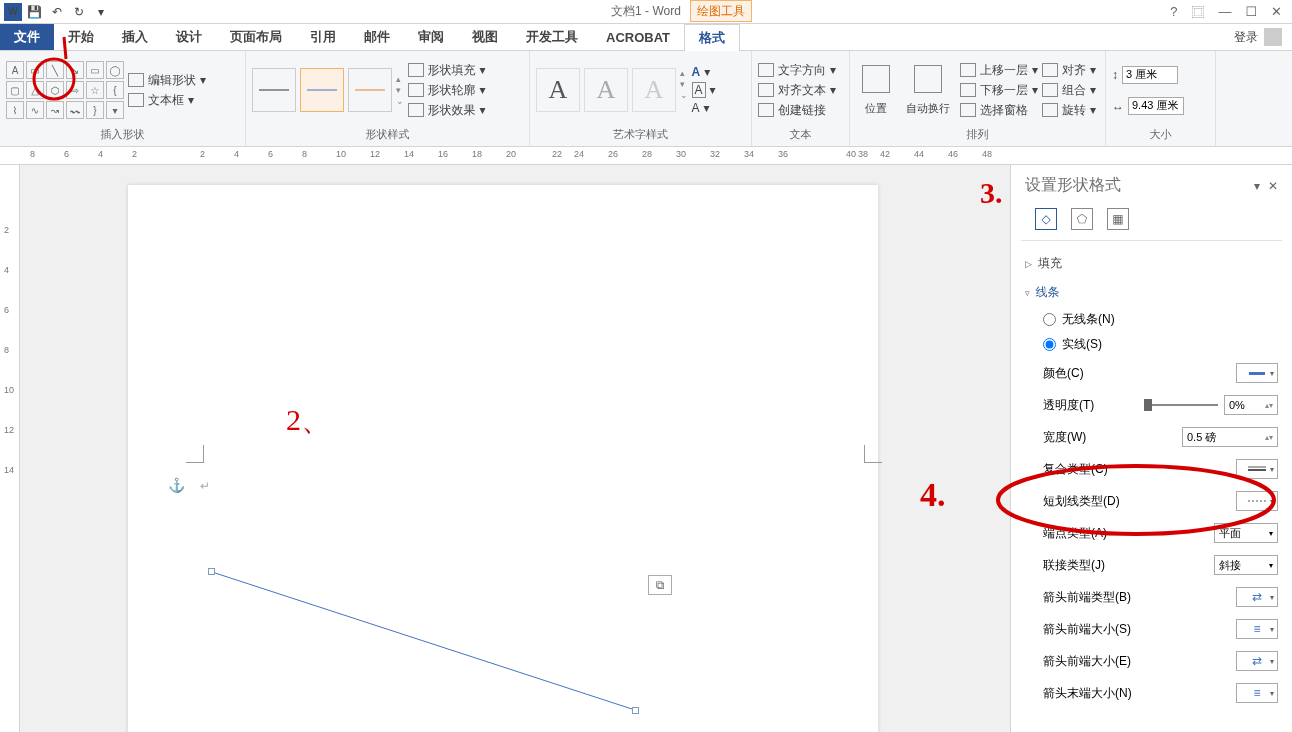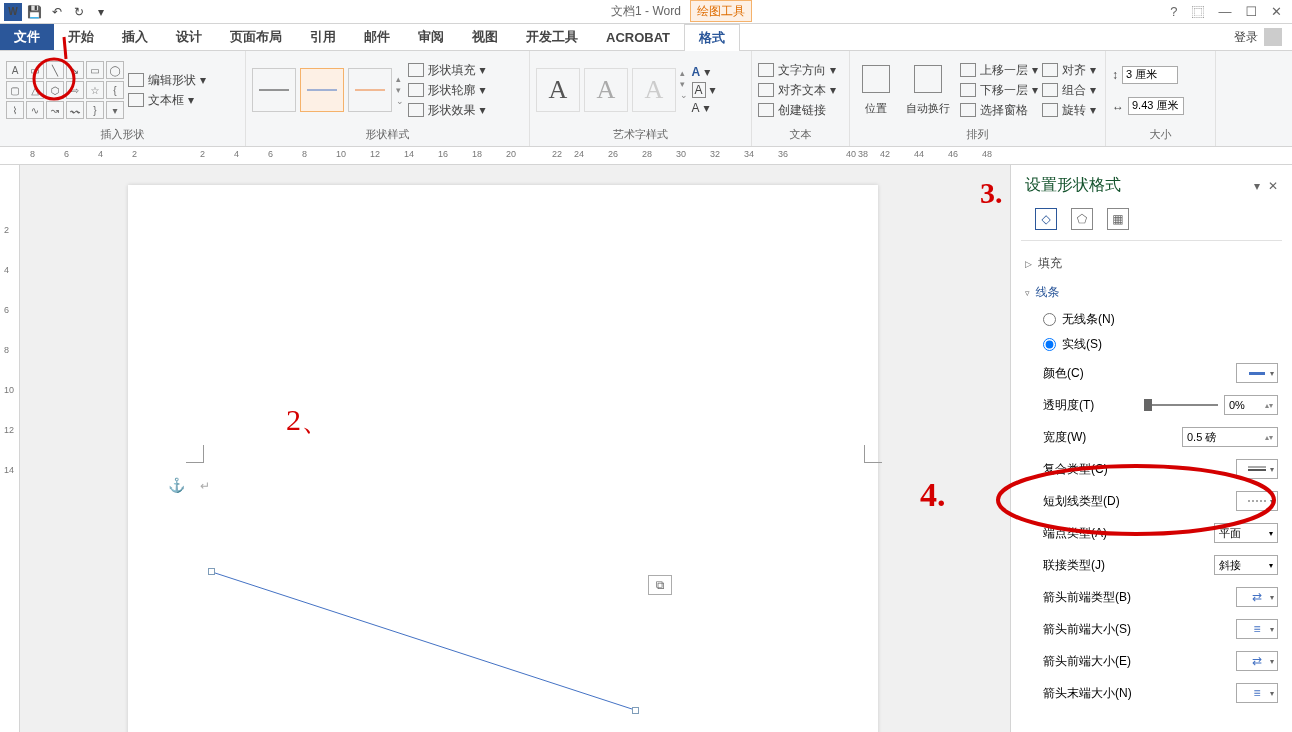--- a/index.html
+++ b/index.html
@@ -58,21 +58,21 @@
 .anchor { position: absolute; left: 148px; top: 312px; color: #4472c4; font-size: 14px; }
 .corner-tl { position: absolute; left: 166px; top: 280px; width: 18px; height: 18px; border-left: 1px solid #999; border-top: 1px solid #999; transform: rotate(180deg); }
 .corner-tr { position: absolute; left: 844px; top: 280px; width: 18px; height: 18px; border-right: 1px solid #999; border-top: 1px solid #999; transform: rotate(180deg); }
 .line-shape { position: absolute; left: 190px; top: 405px; }
 .handle { width: 7px; height: 7px; border: 1px solid #7f9db9; background: #fff; position: absolute; }
 .layout-btn { position: absolute; left: 628px; top: 410px; width: 24px; height: 20px; border: 1px solid #acacac; background: #fff; display: flex; align-items: center; justify-content: center; font-size: 12px; color: #666; cursor: pointer; }
 .para-mark { position: absolute; left: 180px; top: 314px; color: #aaa; font-size: 12px; }
 
 .pane { width: 282px; border-left: 1px solid #d4d4d4; background: #fff; display: flex; flex-direction: column; }
 .pane-header { display: flex; align-items: center; justify-content: space-between; padding: 10px 14px 6px; }
-.pane-header .title { color: #14532d; font-size: 16px; }
+.pane-header .title { color: #737373; font-size: 16px; }
 .pane-header .ctrls { display: flex; gap: 8px; color: #666; cursor: pointer; }
 .pane-icons { display: flex; gap: 14px; padding: 6px 14px 10px; border-bottom: 1px solid #e1e1e1; margin: 0 10px; }
 .pane-icons .picon { width: 22px; height: 22px; border: 1px solid #888; cursor: pointer; display: flex; align-items: center; justify-content: center; color: #666; }
 .pane-icons .picon.active { border-color: #2b579a; color: #2b579a; }
 
 .pane-body { padding: 8px 14px; overflow-y: auto; flex: 1; }
 .section-head { display: flex; align-items: center; gap: 6px; padding: 6px 0; cursor: pointer; color: #444; font-size: 12px; }
 .section-head .arrow { font-size: 9px; color: #666; }
 .section-head.active { color: #2b579a; }
 .radio-row { display: flex; align-items: center; gap: 6px; padding: 4px 0 4px 18px; font-size: 12px; }

